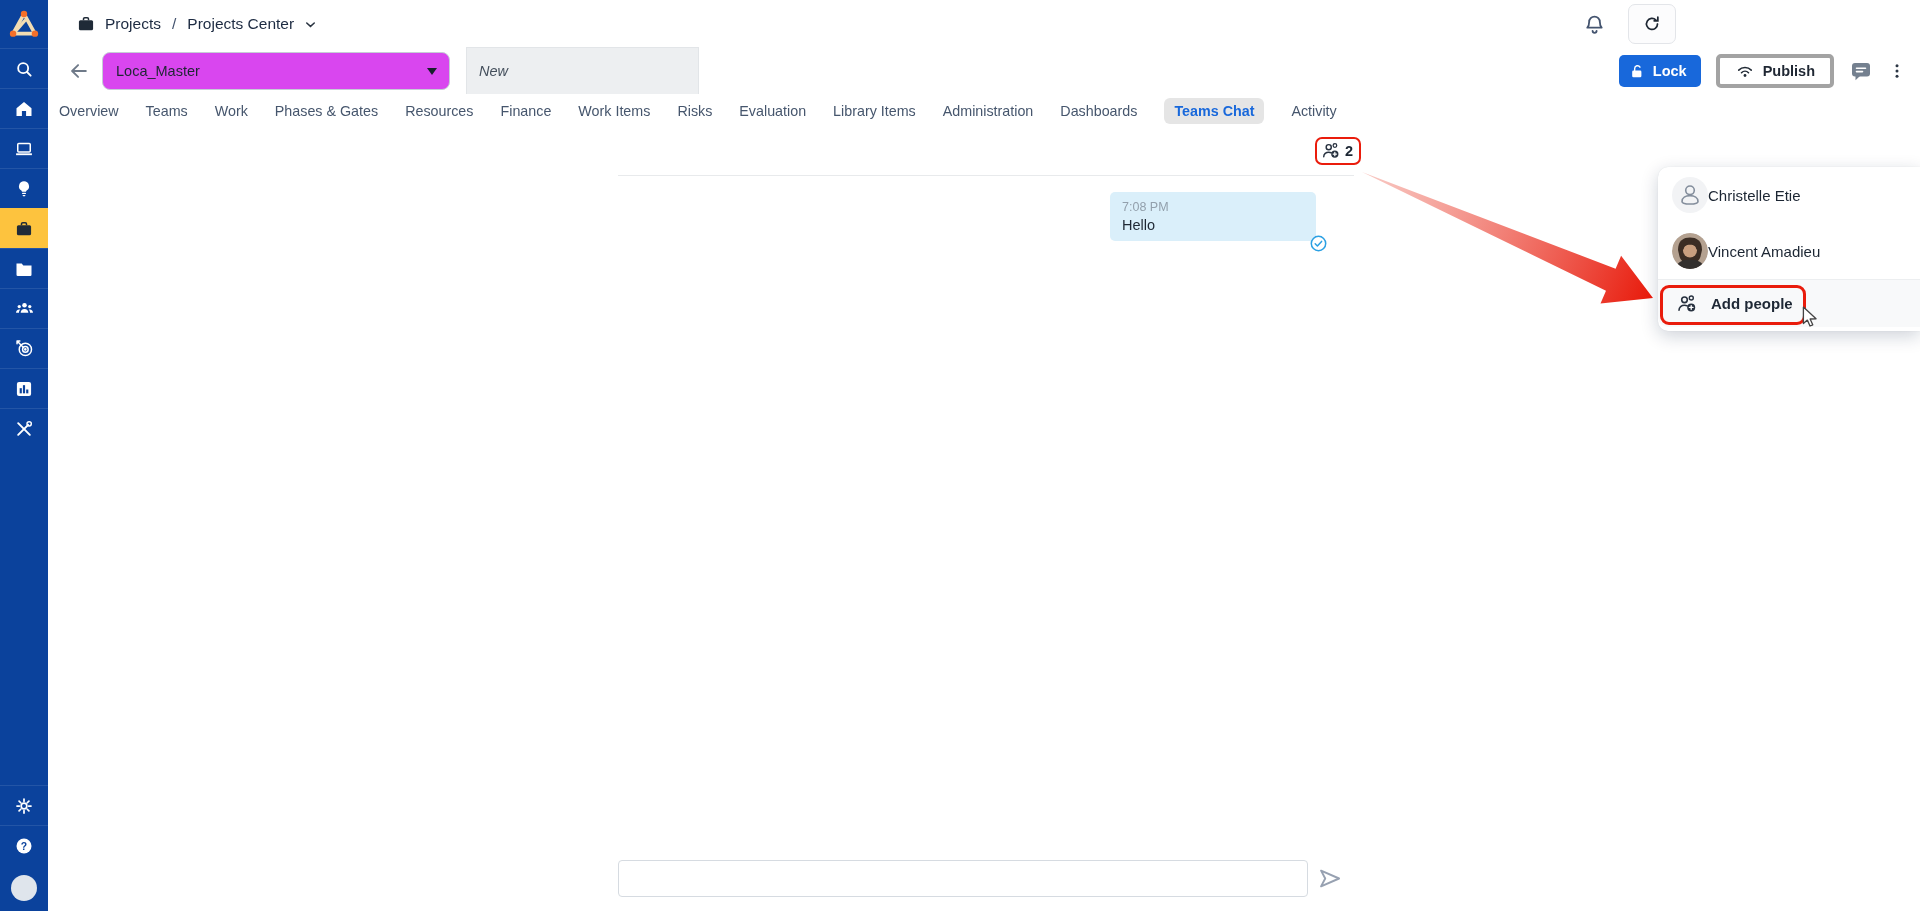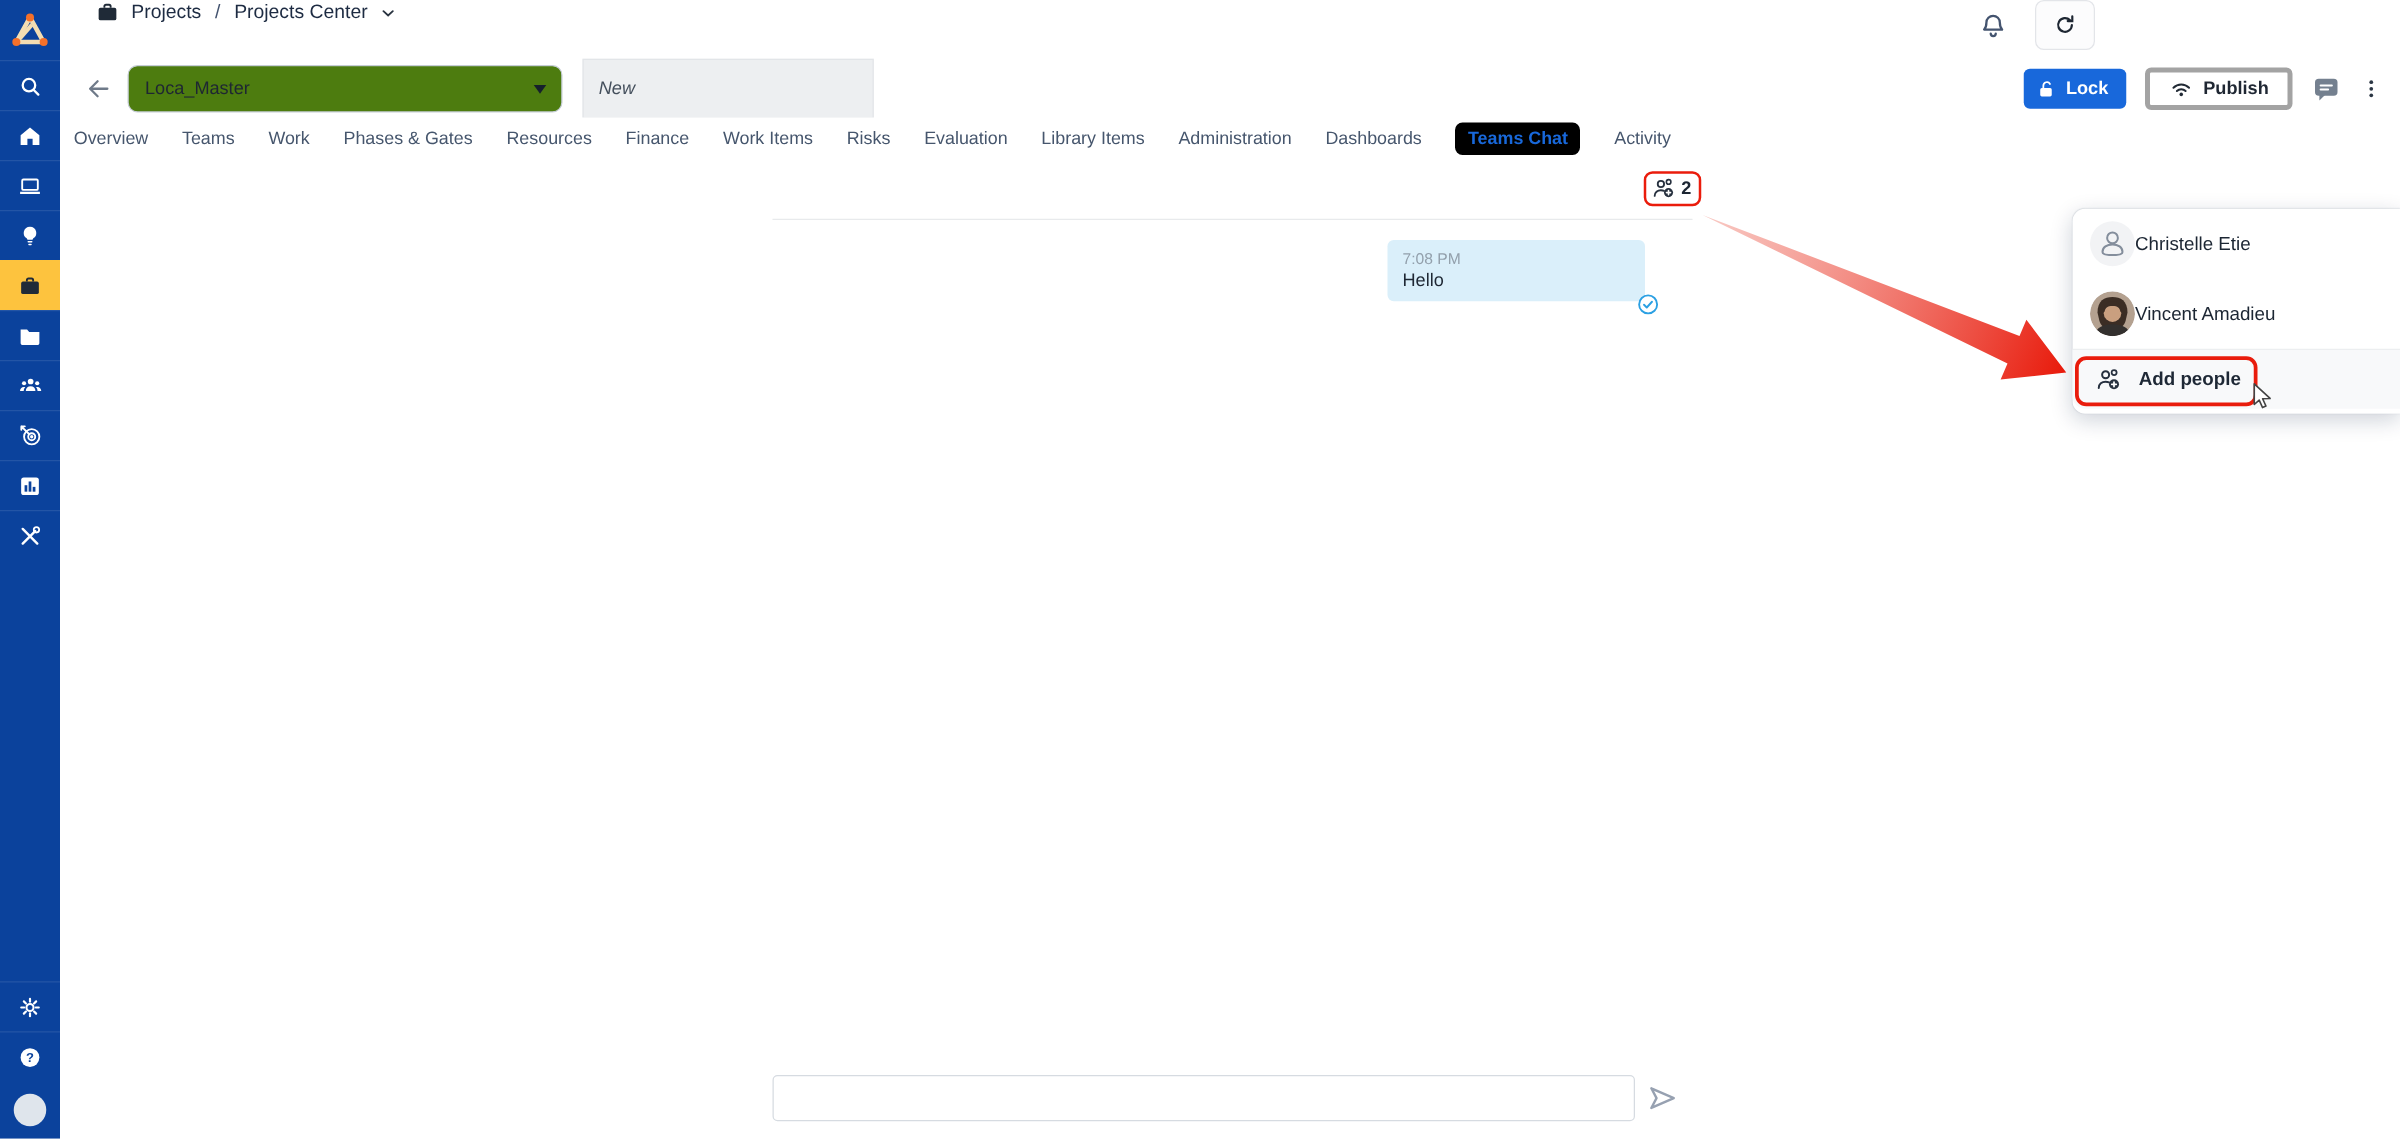--- a/index.html
+++ b/index.html
@@ -8,39 +8,39 @@
 
   
   .sidebar { position:absolute; left:0; top:0; width:48px; height:911px; background:#0b429c; display:flex; flex-direction:column; align-items:center; z-index:30; }
   .logo-cell { width:48px; height:48px; display:flex; align-items:center; justify-content:center; }
   .nav-item { width:48px; height:40px; display:flex; align-items:center; justify-content:center; border-top:1px solid rgba(255,255,255,.10); cursor:pointer; }
   .nav-item.active { background:#fdc33e; border-top-color:transparent; }
   .side-spacer { flex:1; }
   .avatar-dot { width:26px; height:26px; border-radius:50%; background:#dfe5ec; }
 
   
-  .header { position:absolute; left:48px; top:0; width:1640px; height:48px; display:flex; align-items:flex-start; padding:0 12px 0 28px; background:#fff; }
+  .header { position:absolute; left:48px; top:0; width:1640px; height:48px; display:flex; align-items:center; padding:0 12px 0 28px; background:#fff; }
   .crumb { display:flex; align-items:center; gap:9px; font-size:15.5px; color:#1d2b42; }
   .crumb .sep { color:#42526e; padding:0 2px; }
   .hdr-right { margin-left:auto; display:flex; align-items:center; gap:22px; }
   .icon-btn { background:none; border:none; cursor:pointer; display:flex; align-items:center; justify-content:center; }
   .refresh-box { width:48px; height:40px; border:1px solid #e3e5e9; border-radius:7px; background:#fcfcfd; }
 
   .toolbar { position:absolute; left:48px; top:48px; width:1872px; height:46px; display:flex; align-items:center; padding:0 14px 0 14px; background:#fff; }
   .back-btn { width:34px; height:34px; background:none; border:none; cursor:pointer; display:flex; align-items:center; justify-content:center; }
-  .proj-select { position:relative; margin-left:6px; width:348px; height:38px; border:1px solid #c6cdd6; border-radius:8px; background:#4d7c0f; display:flex; align-items:center; padding:0 30px 0 13px; font-size:14.5px; color:#1e2633; cursor:pointer;text-align:right; }
+  .proj-select { position:relative; margin-left:6px; width:348px; height:38px; border:1px solid #c6cdd6; border-radius:8px; background:#d946ef; display:flex; align-items:center; padding:0 30px 0 13px; font-size:14.5px; color:#1e2633; cursor:pointer;text-align:right; }
   .proj-select .caret { position:absolute; right:12px; top:15px; width:0; height:0; border-left:5.5px solid transparent; border-right:5.5px solid transparent; border-top:7px solid #16202c; }
   .new-field { margin-left:16px; width:233px; height:48px; background:#edeff1; border:1px solid #e2e5e8; display:flex; align-items:center; padding:0 12px; font-size:14.5px; font-style:italic; color:#444f5c; }
   .tb-right { margin-left:auto; display:flex; align-items:center; gap:15px; }
   .lock-btn { height:32px; padding:0 14px 0 10px; background:#1868db; color:#fff; border:none; border-radius:5px; font-size:14.5px; font-weight:bold; display:flex; align-items:center; gap:7px; cursor:pointer; font-family:inherit; }
   .publish-btn { height:34px; padding:0 15px; background:#fff; color:#1f2733; border:4px solid #a3a3a3; border-radius:5px; font-size:14.5px; font-weight:600; display:flex; align-items:center; gap:8px; cursor:pointer; font-family:inherit; }
 
   .tabs { position:absolute; left:48px; top:94px; width:1760px; height:34px; display:flex; align-items:center; gap:27px; padding-left:11px; background:#fff; }
   .tab { font-size:14.3px; font-weight:500; color:#46566d; line-height:26px; cursor:pointer; white-space:nowrap; }
-  .tab.active { background:#000000; color:#1868db; font-weight:bold; border-radius:6px; padding:0 10px; }
+  .tab.active { background:#e5e5e5; color:#1868db; font-weight:bold; border-radius:6px; padding:0 10px; }
 
   
   .content { position:absolute; left:48px; top:128px; width:1872px; height:783px; background:#fff; }
   .chat-title { position:absolute; left:570px; top:12px; width:735px; text-align:center; font-size:18.5px; font-weight:600; color:#1c2b3d; }
   .participants-btn { position:absolute; left:1267px; top:9px; display:flex; align-items:center; gap:4px; padding:2px 6px 2px 4px; border:2.5px solid #ea1c0c; border-radius:7px; background:#fff; cursor:pointer; }
   .participants-btn .pcount { font-size:14.5px; font-weight:bold; color:#1c2633; }
   .chat-divider { position:absolute; left:570px; top:47px; width:736px; height:1px; background:#e8eaec; }
 
   .bubble { position:absolute; left:1062px; top:64px; width:206px; background:#daeffa; border-radius:5px; padding:8px 12px; }
   .bubble .time { font-size:12.5px; color:#93a0ac; margin-bottom:3px; }

